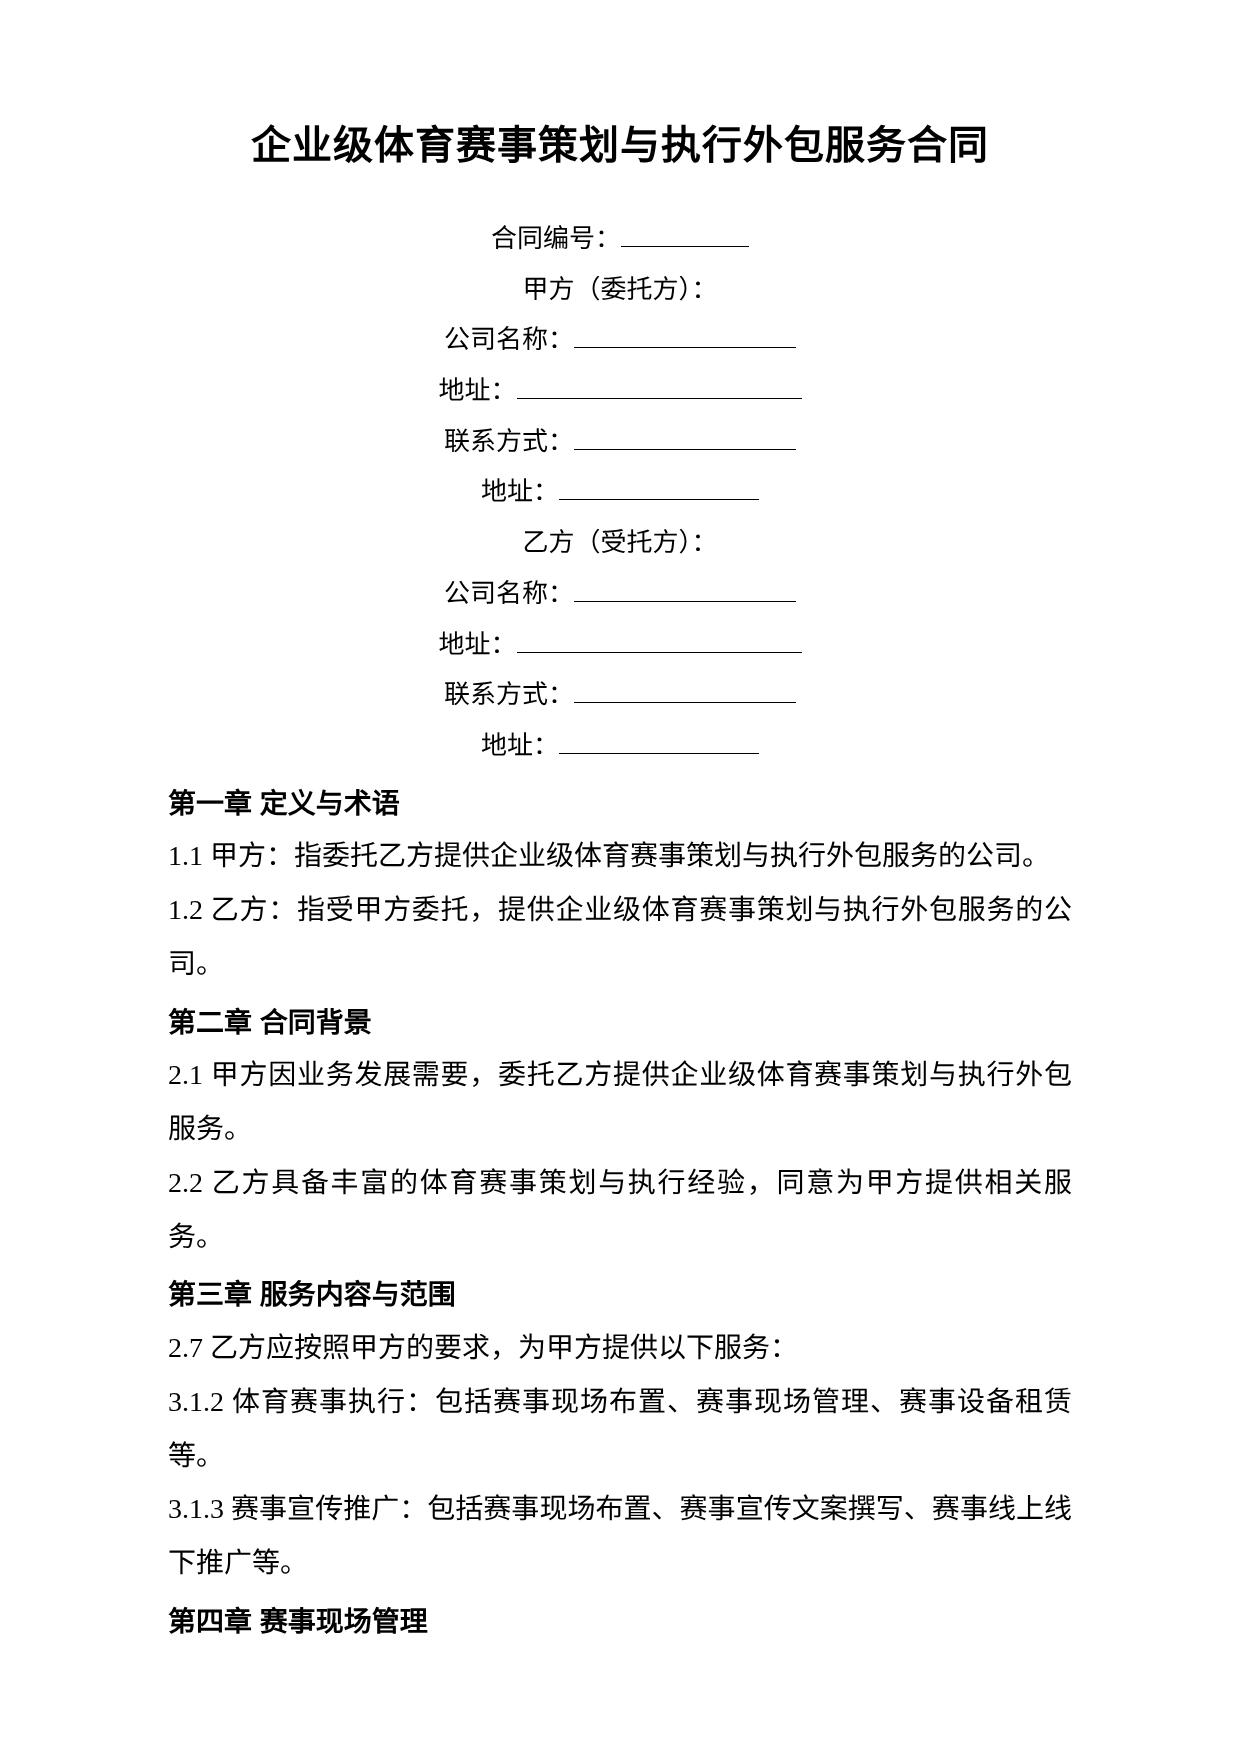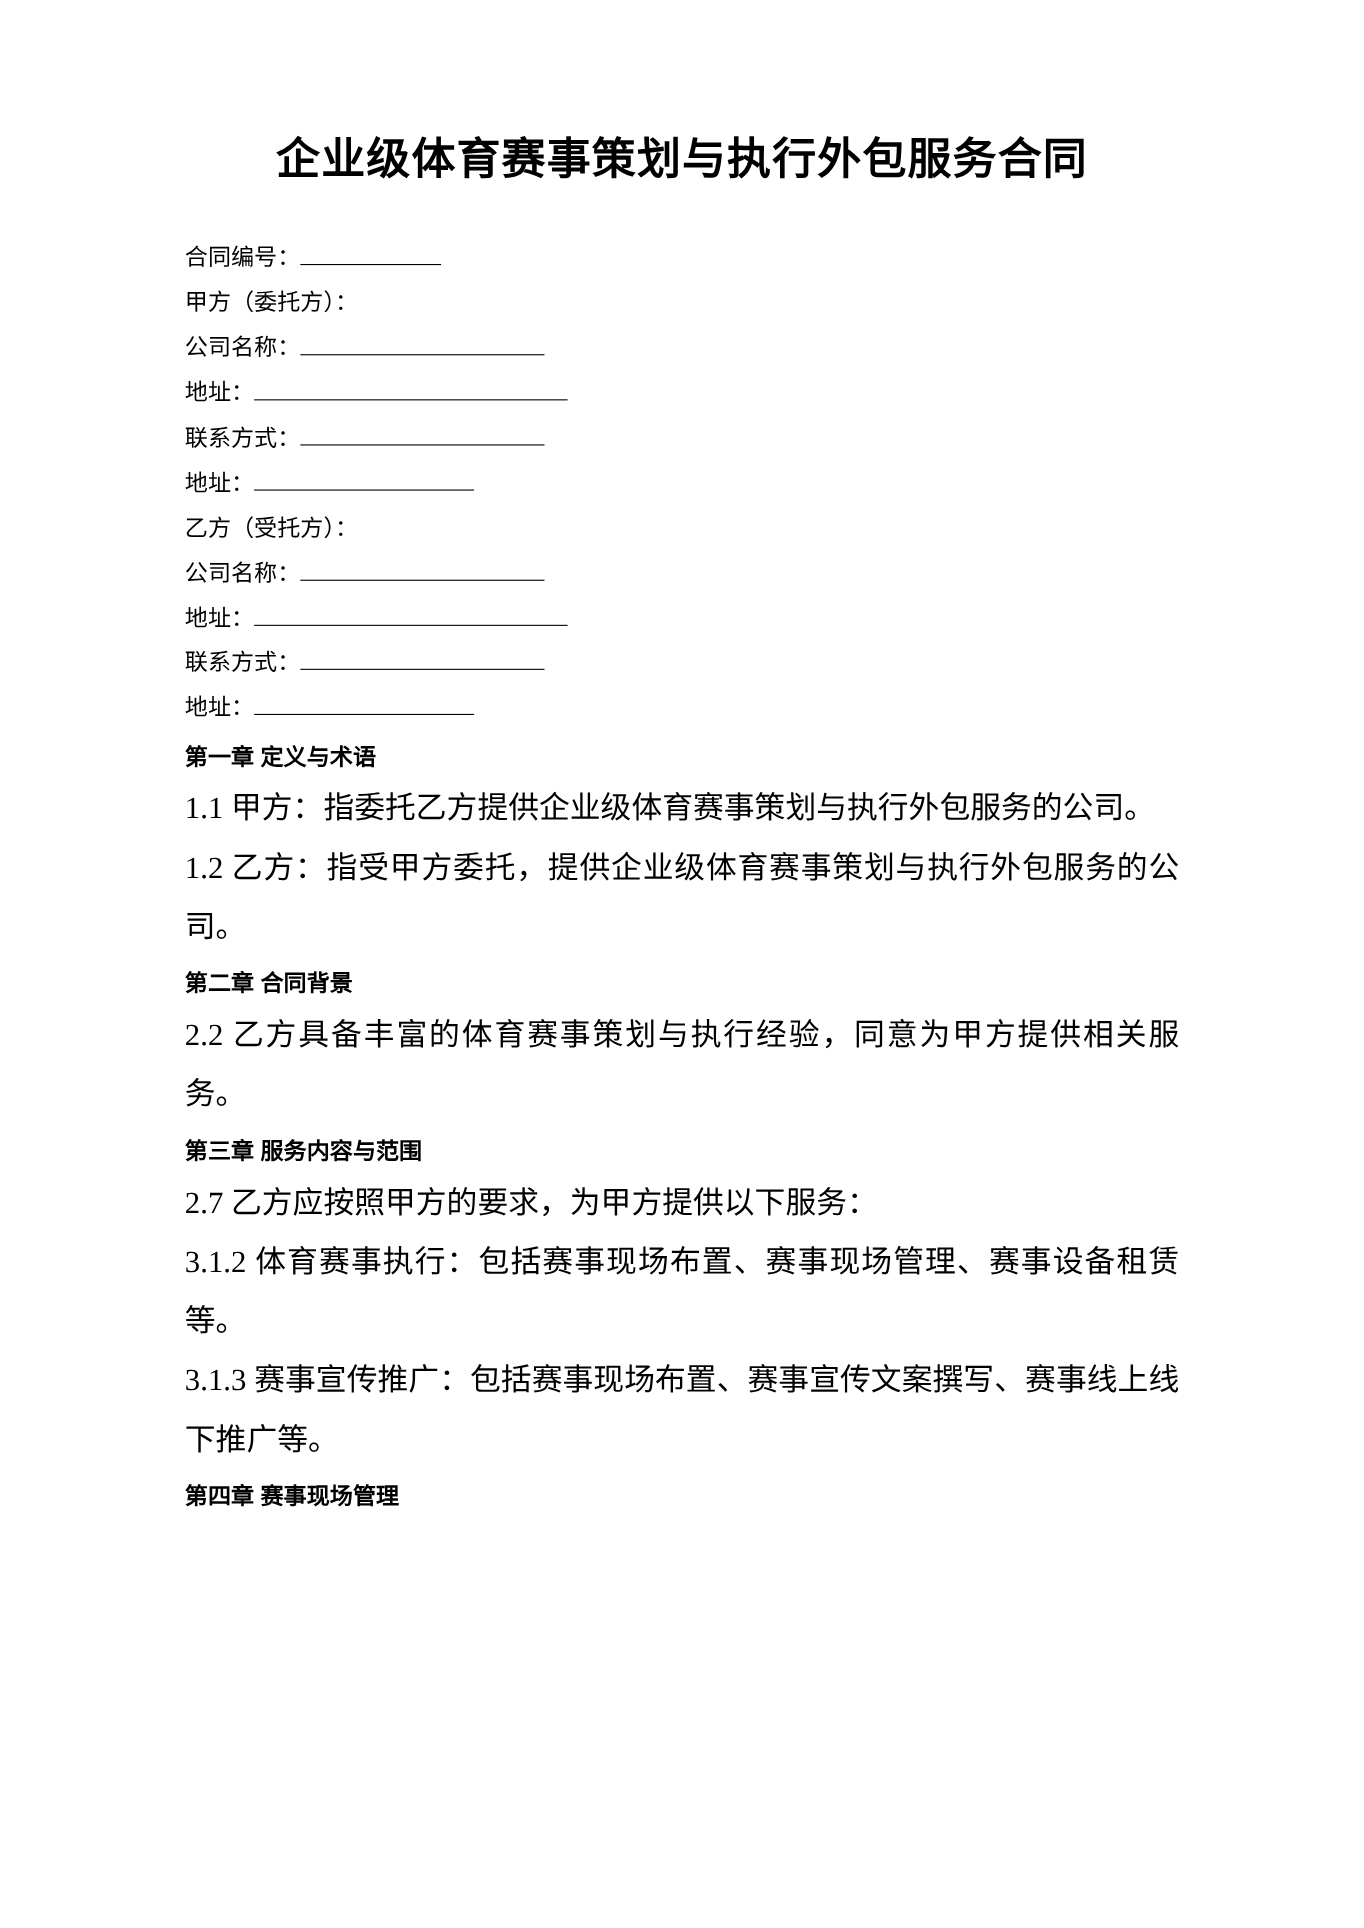--- a/index.html
+++ b/index.html
@@ -27,40 +27,41 @@
     font-size: 40px;
     line-height: 1.25;
     text-align: center;
     letter-spacing: 1px;
     margin: 0 0 44px 0;
   }
   .party-block {
     margin: 0 0 6px 0;
   }
   .party-line {
-    font-size: 21px;
+    font-size: 26px;
     line-height: 1.95;
     margin: 0;
     white-space: pre;
+    text-align: center;
   }
   .blank {
     display: inline-block;
     border-bottom: 1.4px solid #000;
     vertical-align: baseline;
     height: 1em;
   }
   .b-xs { width: 128px; }
   .b-s  { width: 200px; }
   .b-m  { width: 222px; }
   .b-xl { width: 285px; }
 
   .chapter {
     font-family: "Liberation Sans", "DejaVu Sans", sans-serif;
     font-weight: bold;
-    font-size: 21px;
+    font-size: 28px;
     line-height: 1.85;
     margin: 6px 0 0 0;
   }
   .para {
     font-size: 28px;
     line-height: 1.92;
     margin: 0;
     text-align: justify;
     text-justify: inter-ideograph;
   }
@@ -96,20 +97,21 @@
 
     <p class="party-line"><span>地址：</span><span class="blank b-s"></span></p>
 
   </div>
 
   <h2 class="chapter">第一章  定义与术语</h2>
   <p class="para">1.1  甲方：指委托乙方提供企业级体育赛事策划与执行外包服务的公司。</p>
   <p class="para">1.2  乙方：指受甲方委托，提供企业级体育赛事策划与执行外包服务的公司。</p>
 
   <h2 class="chapter">第二章  合同背景</h2>
+  <p class="para">2.1  甲方因业务发展需要，委托乙方提供企业级体育赛事策划与执行外包服务。</p>
   <p class="para">2.2  乙方具备丰富的体育赛事策划与执行经验，同意为甲方提供相关服务。</p>
 
   <h2 class="chapter">第三章  服务内容与范围</h2>
   <p class="para">2.7  乙方应按照甲方的要求，为甲方提供以下服务：</p>
   <p class="para">3.1.2  体育赛事执行：包括赛事现场布置、赛事现场管理、赛事设备租赁等。</p>
   <p class="para">3.1.3  赛事宣传推广：包括赛事现场布置、赛事宣传文案撰写、赛事线上线下推广等。</p>
 
   <h2 class="chapter">第四章  赛事现场管理</h2>
 
 </div>

